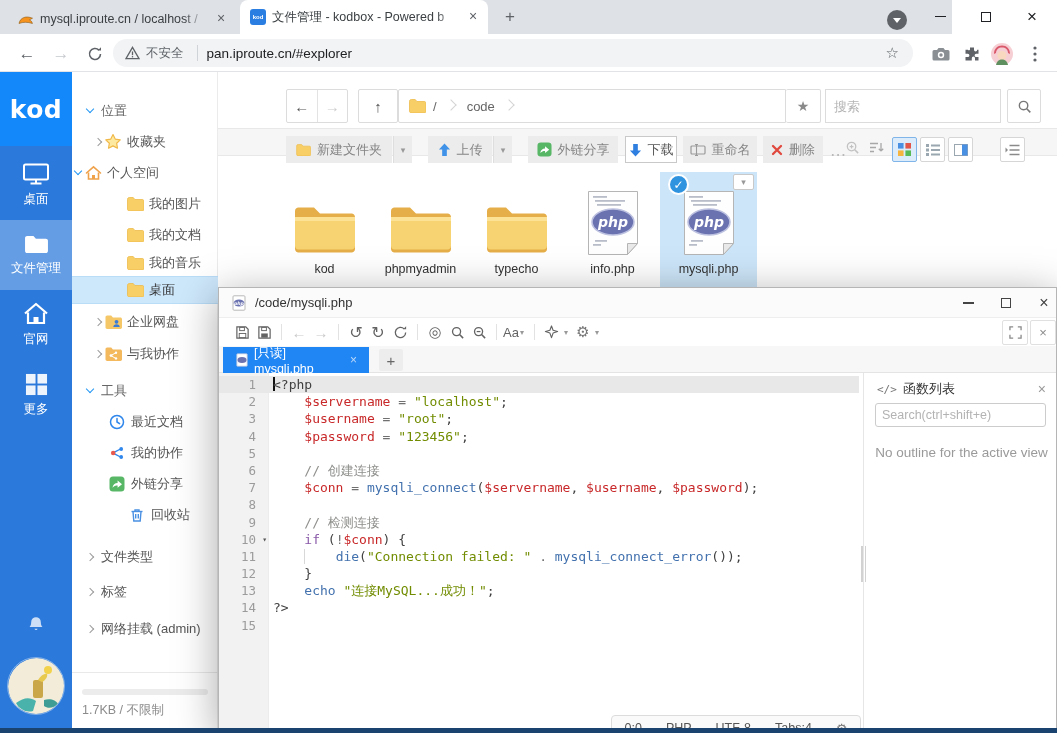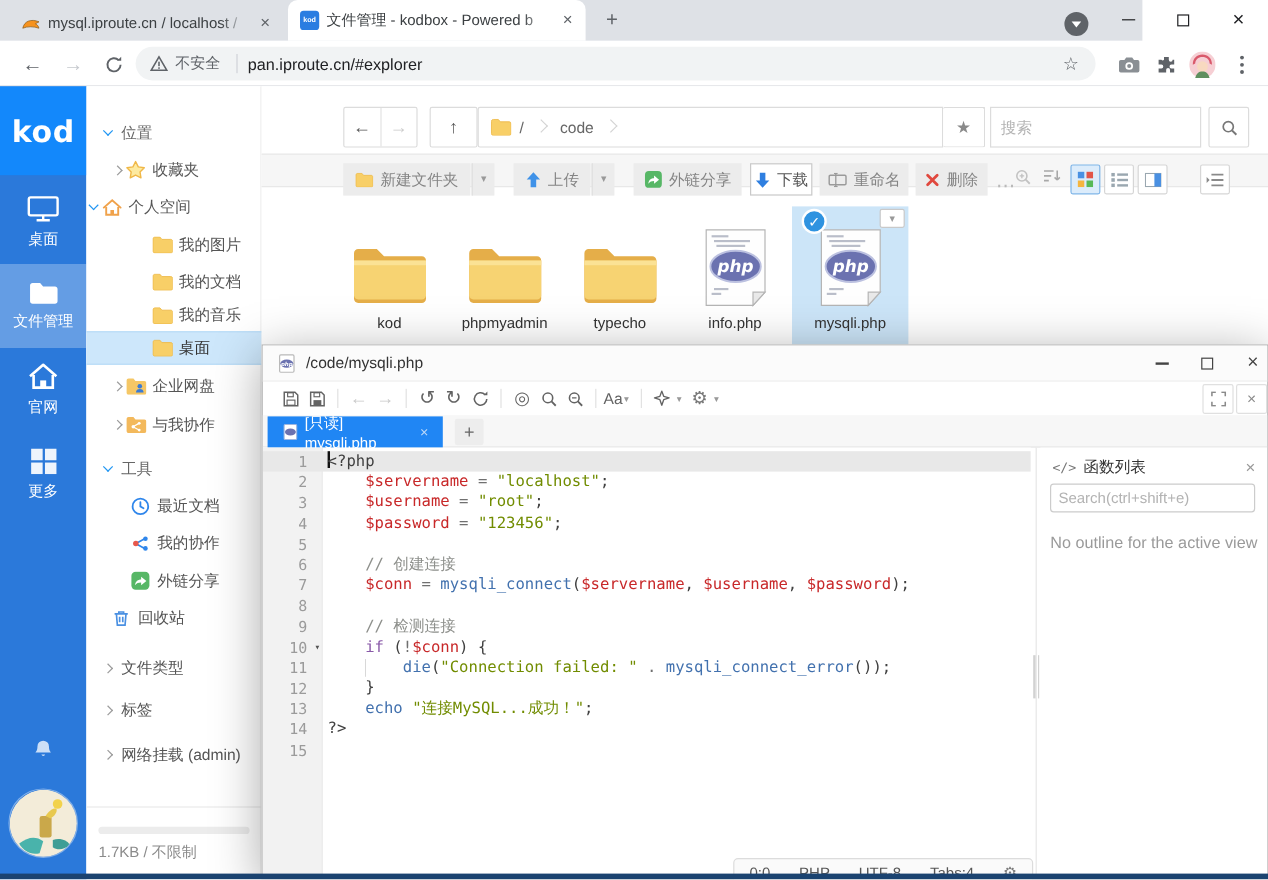--- a/index.html
+++ b/index.html
@@ -374,21 +374,21 @@
       </div>
       <div class="trow" style="top:398px;padding-left:36px;">
         <span class="ic">
             <svg width="16" height="16" viewBox="0 0 16 16">
               <rect x="0.5" y="0.5" width="15" height="15" rx="3.5" fill="#57b766"></rect>
               <path d="M3.5 11.8C3.8 8.4 5.9 7 8.6 6.9V4.6l4.4 3.6-4.4 3.6V9.5c-2.2 0-3.8.6-5.1 2.3z" fill="#fff"></path>
             </svg>
           </span>
         <span class="tlabel">外链分享</span>
       </div>
-      <div class="trow" style="top:429px;padding-left:20px;">
+      <div class="trow" style="top:429px;padding-left:56px;">
         <span class="ic">
             <svg width="16" height="16" viewBox="0 0 16 16">
               <g fill="none" stroke="#4a90e2" stroke-width="1.4">
                 <path d="M2.5 4.5h11"></path>
                 <path d="M6 4.5V3h4v1.5"></path>
                 <path d="M4 4.5l.8 9.5h6.4l.8-9.5"></path>
                 <path d="M6.7 7v4.5M9.3 7v4.5"></path>
               </g>
             </svg>
           </span>

